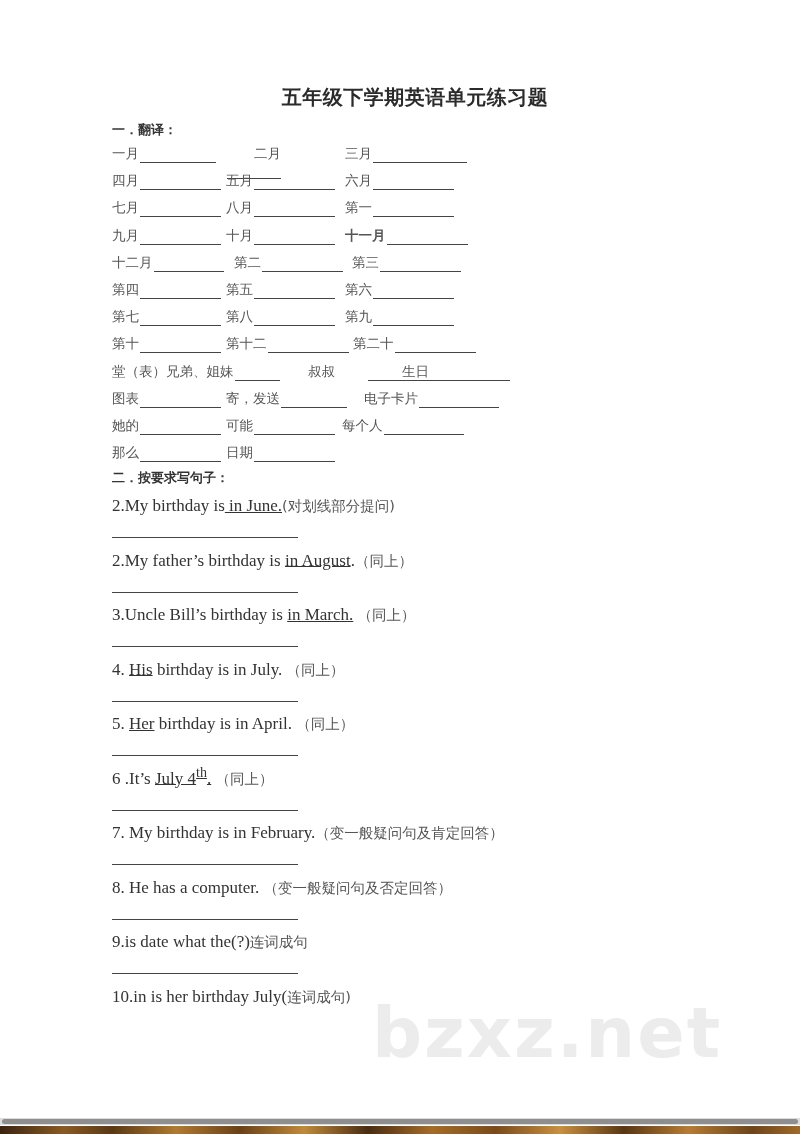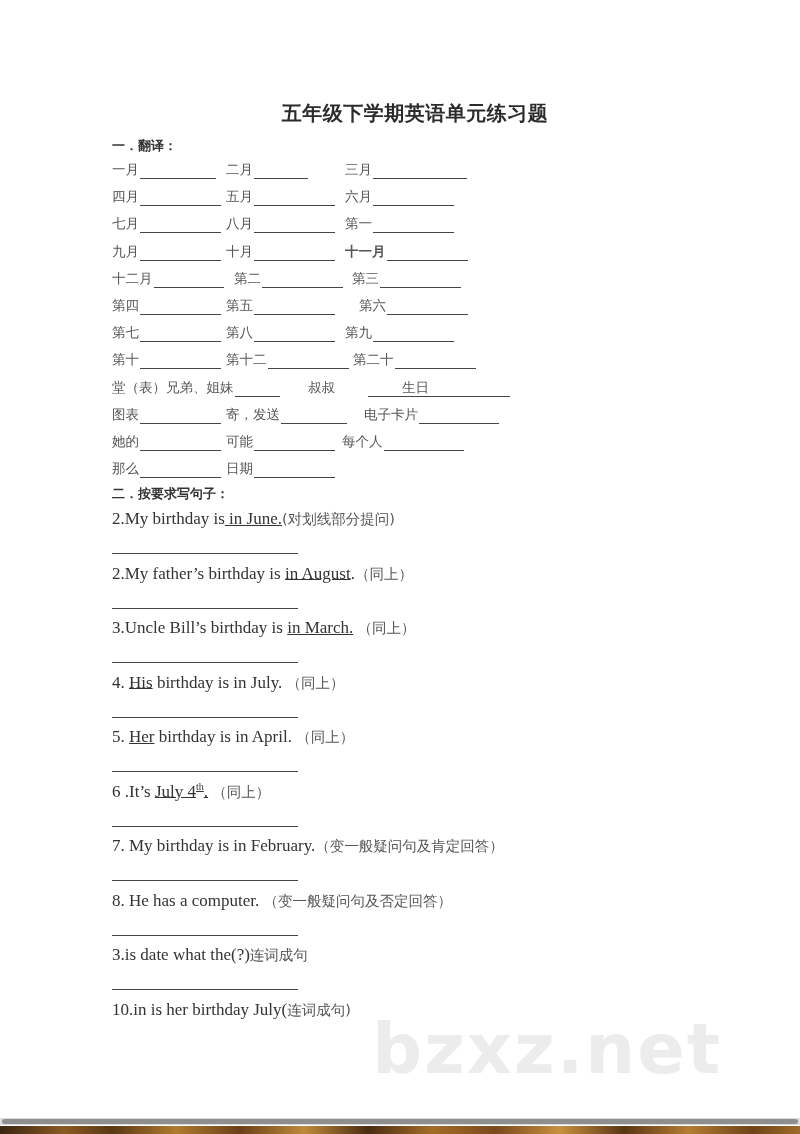--- a/index.html
+++ b/index.html
@@ -2,38 +2,38 @@
 <html><head>
 <meta charset="utf-8">
 <style>
   html, body { margin: 0; padding: 0; }
   body {
     width: 800px; height: 1134px; position: relative; overflow: hidden;
     background: #ffffff;
     font-family: "Liberation Serif", "DejaVu Serif", serif;
     color: #3a3a3a;
   }
-  .page { position: absolute; left: 0; top: 16px; width: 652px; height: 1118px; background: #fff; }
+  .page { position: absolute; left: 0; top: 0; width: 652px; height: 1118px; background: #fff; }
   .title {
     position: absolute; left: 0; width: 800px; top: 84px; text-align: center;
     font-family: "DejaVu Sans", sans-serif; font-weight: bold; font-size: 20px; color: #2b2b2b;
     letter-spacing: 0.5px; padding-left: 30px; box-sizing: border-box;
   }
   .section-heading {
     position: absolute; left: 112px;
     font-family: "DejaVu Sans", sans-serif; font-weight: bold; font-size: 13px; color: #333;
   }
   .vrow { position: absolute; left: 112px; height: 20px; font-size: 15px; color: #555; white-space: nowrap; }
   .cell { position: absolute; top: 0; display: flex; align-items: flex-end; }
   .cell .lbl { font-family: "DejaVu Sans", sans-serif; font-size: 13.5px; color: #555; }
   .cell .blank { display: inline-block; border-bottom: 1.3px solid #444; height: 15px; margin-left: 1px; }
   .q { position: absolute; left: 112px; font-size: 17px; color: #333; white-space: nowrap; }
   .q .u { text-decoration: underline; }
   .q .cn { font-family: "DejaVu Sans", sans-serif; font-size: 14.5px; color: #555; }
-  .q sup { font-size: 10px; }
+  .q sup { font-size: 14px; }
   .ans-line { position: absolute; left: 112px; width: 186px; border-bottom: 1.5px solid #444; height: 0; }
   .watermark {
     position: absolute; left: 372px; top: 992px;
     font-family: "DejaVu Sans", sans-serif; font-weight: bold; font-size: 70px; color: #ececec;
     letter-spacing: 2px;
   }
   .scrollbar { position: absolute; left: 0; top: 1118px; width: 800px; height: 7px; background: #dcdcdc; }
   .scroll-thumb { position: absolute; left: 2px; top: 1px; width: 796px; height: 5px; background: #8e8e8e; border-radius: 3px; }
   .bottom-strip {
     position: absolute; left: 0; top: 1126px; width: 800px; height: 8px;
@@ -47,21 +47,21 @@
   <div class="title">五年级下学期英语单元练习题</div>
 
   <div class="section-heading" style="top:121px">一．翻译：</div>
 
   <div id="vocab">
       <div class="vrow" style="top: 145px;">
         <div class="cell" style="left: 0px;">
           <span class="lbl">一月</span>
           <span class="blank" style="width: 76px;"></span>
         </div>
-        <div class="cell" style="left: 114px;">
+        <div class="cell" style="left: 114px; flex-direction: column;">
           <span class="lbl">二月 </span>
           <span class="blank" style="width: 54px;"></span>
         </div>
         <div class="cell" style="left: 233px;">
           <span class="lbl">三月</span>
           <span class="blank" style="width: 94px;"></span>
         </div>
       </div>
       <div class="vrow" style="top: 172.2px;">
         <div class="cell" style="left: 0px;">
@@ -121,21 +121,21 @@
       </div>
       <div class="vrow" style="top: 281px;">
         <div class="cell" style="left: 0px;">
           <span class="lbl">第四</span>
           <span class="blank" style="width: 81px;"></span>
         </div>
         <div class="cell" style="left: 114px;">
           <span class="lbl">第五</span>
           <span class="blank" style="width: 81px;"></span>
         </div>
-        <div class="cell" style="left: 233px; margin-left: 14px;">
+        <div class="cell" style="left: 233px;">
           <span class="lbl">第六</span>
           <span class="blank" style="width: 81px;"></span>
         </div>
       </div>
       <div class="vrow" style="top: 308.2px;">
         <div class="cell" style="left: 0px;">
           <span class="lbl">第七</span>
           <span class="blank" style="width: 81px;"></span>
         </div>
         <div class="cell" style="left: 114px;">
@@ -227,21 +227,21 @@
       <div class="q" style="top: 655.5px;"><span>4. </span><span class="u">His</span><sup class="u" style="text-decoration: underline;"></sup><span class="u"></span><span> birthday is in July. </span><span class="cn">（同上）</span></div>
       <div class="ans-line" style="top: 700.5px;"></div>
       <div class="q" style="top: 710px;"><span>5. </span><span class="u">Her</span><sup class="u" style="text-decoration: underline;"></sup><span class="u"></span><span> birthday is in April. </span><span class="cn">（同上）</span></div>
       <div class="ans-line" style="top: 755px;"></div>
       <div class="q" style="top: 764.5px;"><span>6 .It’s </span><span class="u">July 4</span><sup class="u" style="text-decoration: underline;">th</sup><span class="u">.</span><span> </span><span class="cn">（同上）</span></div>
       <div class="ans-line" style="top: 809.5px;"></div>
       <div class="q" style="top: 819px;"><span>7. My birthday is in February.</span><span class="u"></span><sup class="u" style="text-decoration: underline;"></sup><span class="u"></span><span></span><span class="cn">（变一般疑问句及肯定回答）</span></div>
       <div class="ans-line" style="top: 864px;"></div>
       <div class="q" style="top: 873.5px; text-align: center;"><span>8. He has a computer. </span><span class="u"></span><sup class="u" style="text-decoration: underline;"></sup><span class="u"></span><span></span><span class="cn">（变一般疑问句及否定回答）</span></div>
       <div class="ans-line" style="top: 918.5px;"></div>
-      <div class="q" style="top: 928px;"><span>3.is date what the(?)</span><span class="u"></span><sup class="u" style="text-decoration: underline;"></sup><span class="u"></span><span></span><span class="cn">连词成句</span></div>
+      <div class="q" style="top: 928px;"><span>9.is date what the(?)</span><span class="u"></span><sup class="u" style="text-decoration: underline;"></sup><span class="u"></span><span></span><span class="cn">连词成句</span></div>
       <div class="ans-line" style="top: 973px;"></div>
       <div class="q" style="top: 982.5px;"><span>10.in is her birthday July(</span><span class="u"></span><sup class="u" style="text-decoration: underline;"></sup><span class="u"></span><span></span><span class="cn">连词成句)</span></div>
     </div>
 
   <div class="watermark">bzxz.net</div>
 </div>
 
 <div class="scrollbar">
   <div class="scroll-thumb"></div>
 </div>

